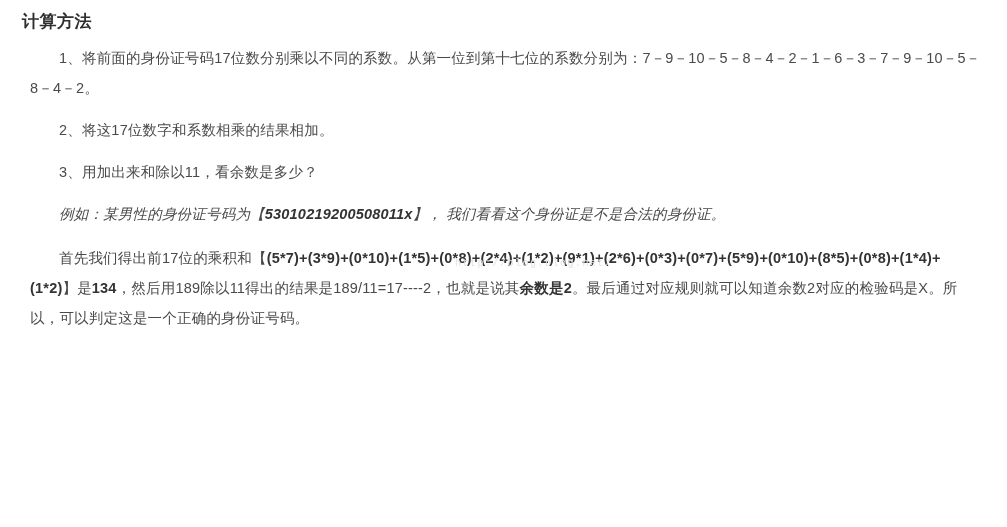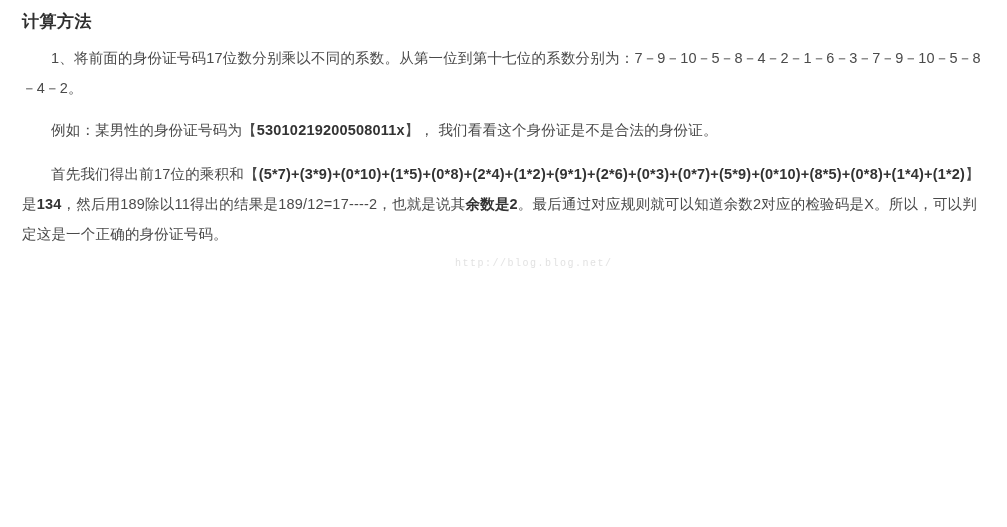--- a/index.html
+++ b/index.html
@@ -26,26 +26,27 @@
     font-size: 17px;
     font-weight: bold;
     color: #2f2f2f;
     margin: 4px 0 10px 0;
     letter-spacing: 0.5px;
   }
   .para {
     font-size: 14.5px;
     line-height: 30px;
     color: #4a4a4a;
-    margin: 0 0 12px 0;
+    margin: 0 0 12px 8px;
     text-indent: 2em;
     letter-spacing: 0.2px;
   }
   .para.tight {
     margin-bottom: 14px;
+    font-style: italic;
   }
   .para.last {
     margin-bottom: 0;
   }
   .bold {
     font-weight: bold;
     color: #333;
   }
   .watermark {
     position: absolute;
@@ -60,20 +61,22 @@
   }
 </style>
 </head>
 <body>
 
 <div class="page">
 
   <h1 class="doc-title">计算方法</h1>
 
   <p class="para">1、将前面的身份证号码17位数分别乘以不同的系数。从第一位到第十七位的系数分别为：7－9－10－5－8－4－2－1－6－3－7－9－10－5－8－4－2。</p>
+  <p class="para">2、将这17位数字和系数相乘的结果相加。</p>
+  <p class="para">3、用加出来和除以11，看余数是多少？</p>
 
   <p class="para tight"><span>例如：某男性的身份证号码为【</span><span class="bold">53010219200508011x</span><span>】， 我们看看这个身份证是不是合法的身份证。</span></p>
 
-  <p class="para last"><span>首先我们得出前17位的乘积和【</span><span class="bold">(5*7)+(3*9)+(0*10)+(1*5)+(0*8)+(2*4)+(1*2)+(9*1)+(2*6)+(0*3)+(0*7)+(5*9)+(0*10)+(8*5)+(0*8)+(1*4)+(1*2)</span><span>】是</span><span class="bold">134</span><span>，然后用189除以11得出的结果是189/12=17----2，也就是说其</span><span class="bold">余数是2</span><span>。最后通过对应规则就可以知道余数2对应的检验码是X。所以，可以判定这是一个正确的身份证号码。</span></p>
+  <p class="para last"><span>首先我们得出前17位的乘积和【</span><span class="bold">(5*7)+(3*9)+(0*10)+(1*5)+(0*8)+(2*4)+(1*2)+(9*1)+(2*6)+(0*3)+(0*7)+(5*9)+(0*10)+(8*5)+(0*8)+(1*4)+(1*2)</span><span>】是</span><span class="bold">134</span><span>，然后用189除以11得出的结果是189/11=17----2，也就是说其</span><span class="bold">余数是2</span><span>。最后通过对应规则就可以知道余数2对应的检验码是X。所以，可以判定这是一个正确的身份证号码。</span></p>
 
   <div class="watermark">http://blog.blog.net/</div>
 
 </div>
 
 </body></html>

